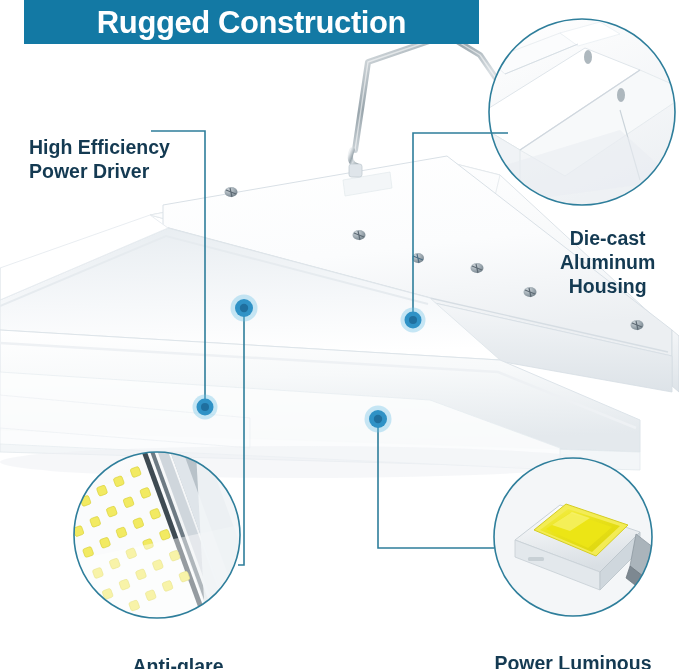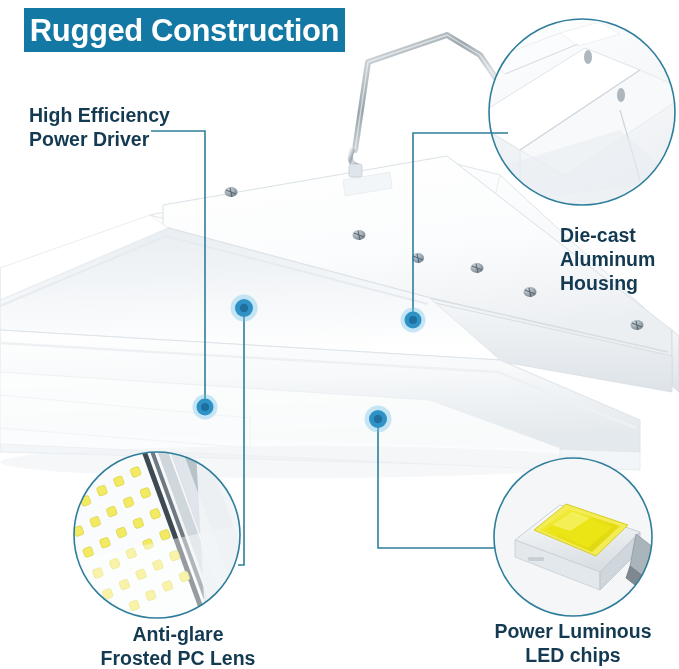--- a/index.html
+++ b/index.html
@@ -15,22 +15,22 @@
     position: relative;
     width: 679px;
     height: 669px;
     background: #ffffff;
     overflow: hidden;
   }
   
   #title-banner {
     position: absolute;
     left: 24px;
-    top: 8px;
-    width: 321px;
+    top: 0;
+    width: 455px;
     height: 44px;
     background: #1379a4;
     display: flex;
     align-items: center;
     justify-content: center;
   }
   #title-text {
     color: #ffffff;
     font-size: 31px;
     font-weight: bold;
@@ -41,37 +41,37 @@
   
   .callout-label {
     position: absolute;
     color: #143a52;
     font-size: 19.5px;
     font-weight: bold;
     line-height: 1.24;
     white-space: pre-line;
   }
   #label-driver  { left: 29px;  top: 103px; text-align: left; }
-  #label-housing { left: 560px; top: 223px; text-align: left; }
+  #label-housing { left: 560px; top: 194px; text-align: center; }
   #label-lens    { left: 70px;  top: 622px; width: 216px; text-align: center; }
   #label-led     { left: 470px; top: 619px; width: 206px; text-align: center; }
 
   
   .layer {
     position: absolute;
     left: 0;
     top: 0;
     width: 679px;
     height: 669px;
   }
   #art-layer   { z-index: 1; }
   #inset-layer { z-index: 2; }
   #line-layer  { z-index: 3; }
   #title-banner { z-index: 5; }
-  .callout-label { z-index: 5; }
+  .callout-label { z-index: 5; margin-top: 32px; }
 </style>
 </head>
 <body>
 
 <div id="stage">
 
   <svg class="layer" id="art-layer" viewBox="0 0 679 669">
     <defs>
       <linearGradient id="topFaceGrad" x1="0" y1="0" x2="0.3" y2="1">
         <stop offset="0%" stop-color="#ffffff"></stop>

